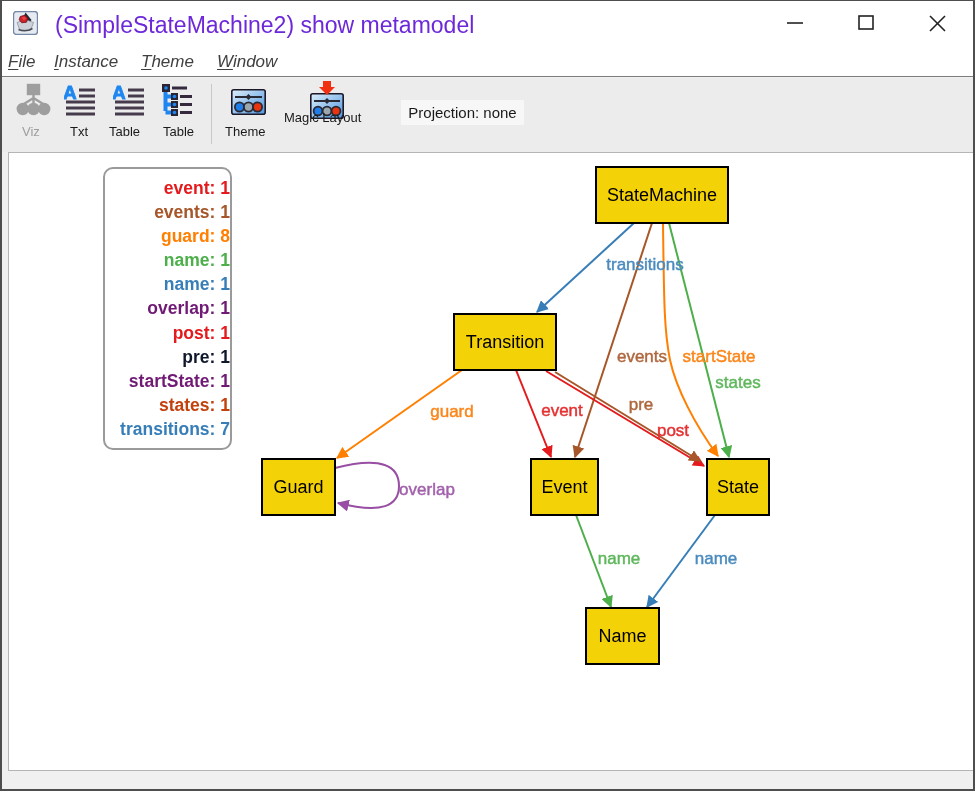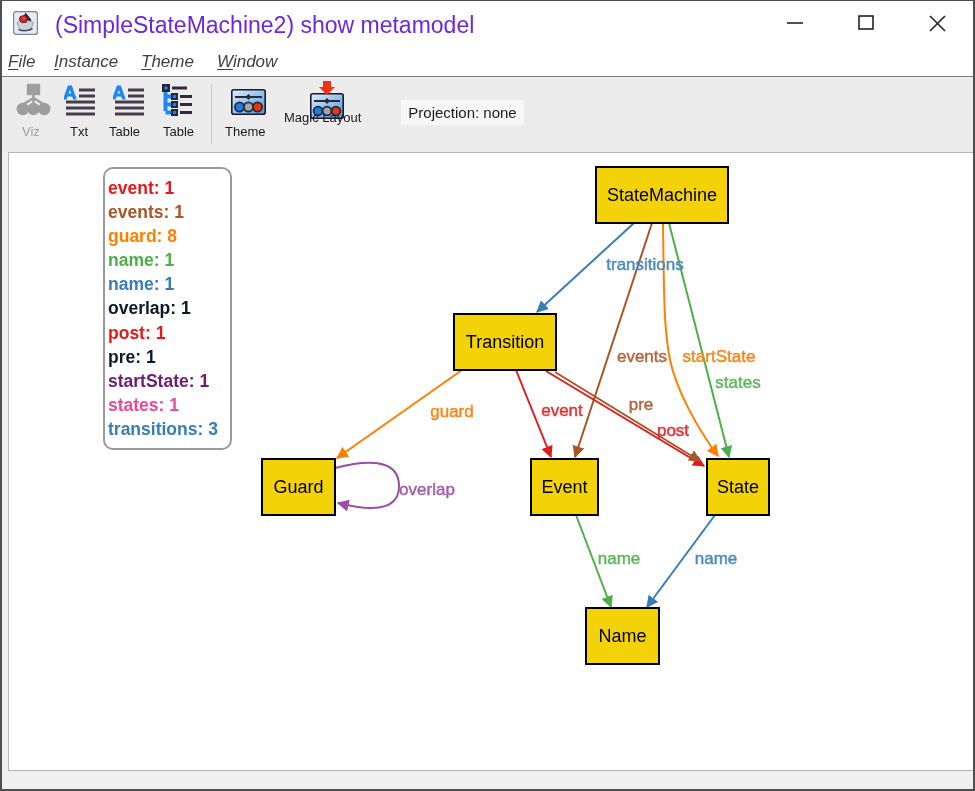--- a/index.html
+++ b/index.html
@@ -20,21 +20,21 @@
 .tool { position:absolute; text-align:center; }
 .toollabel { position:absolute; font-size:13px; color:#1a1a1a; white-space:nowrap;text-align:right; }
 #projbox { position:absolute; left:378px; top:22px; width:123px; height:25px; background:#f7f7f7;
   font-size:15px; color:#1a1a1a; line-height:25px; text-align:center;margin-left:22px; }
 #sep1 { position:absolute; left:210px; top:6px; width:1px; height:60px; background:#c8c8c8; }
 #canvas { position:absolute; left:8px; top:152px; width:965px; height:619px; background:#fff;
   border:1px solid #b5b5b5; border-right:none; }
 #graph { position:absolute; left:0; top:0; width:975px; height:791px; pointer-events:none; }
 #legend { position:absolute; left:103px; top:167px; width:129px; height:283px; background:#fff;
   border:2px solid #9a9a9a; border-radius:10px; padding:7px 0 0 3px; }
-.leg { font-size:17.5px; font-weight:bold; line-height:24.1px; white-space:nowrap; }
+.leg { font-size:17.5px; font-weight:bold; line-height:24.1px; white-space:nowrap;text-align:right; }
 </style>
 </head>
 <body>
 <div id="win">
   <div id="titlebar">
     <svg id="appicon" viewBox="0 0 25 24">
       <rect x="0.5" y="0.5" width="24" height="23" rx="3" fill="#e6ebf2" stroke="#7588a6" stroke-width="1.4"></rect>
       <path d="M12.5 1.5 L18.5 9 L15 13.5 L9.5 8.5 Z" fill="#232733"></path>
       <path d="M4 11.5 L12 8.5 L20.5 11.5 L17.5 19.5 L6.8 19 Z" fill="#cdd2da" stroke="#8d939e" stroke-width="0.8"></path>
       <path d="M5.5 18.5 Q12.5 21.5 19.5 17.5" fill="none" stroke="#4a4e57" stroke-width="1.6"></path>
@@ -137,26 +137,26 @@
     <div class="toollabel" style="left:283px;top:32px">Magic Layout</div>
     <div id="projbox">Projection: none</div>
   </div>
   <div id="canvas"></div>
   <div id="legend">
     <div class="leg" style="color:#e41a1c">event: 1</div>
     <div class="leg" style="color:#a65628">events: 1</div>
     <div class="leg" style="color:#ff7f00">guard: 8</div>
     <div class="leg" style="color:#4daf4a">name: 1</div>
     <div class="leg" style="color:#377eb8">name: 1</div>
-    <div class="leg" style="color:#0f172a">overlap: 1</div>
+    <div class="leg" style="color:#701a75">overlap: 1</div>
     <div class="leg" style="color:#e41a1c">post: 1</div>
     <div class="leg" style="color:#0f172a">pre: 1</div>
     <div class="leg" style="color:#701a75">startState: 1</div>
-    <div class="leg" style="color:#ec4899">states: 1</div>
-    <div class="leg" style="color:#377eb8">transitions: 3</div>
+    <div class="leg" style="color:#c2410c">states: 1</div>
+    <div class="leg" style="color:#377eb8">transitions: 7</div>
   </div>
   <svg id="graph" viewBox="0 0 975 791">
     <defs>
       <marker id="mblue" viewBox="0 0 10 10" refX="9" refY="5" markerWidth="6" markerHeight="6" orient="auto-start-reverse">
         <path d="M0 0 L10 5 L0 10 z" fill="#377eb8"></path>
       </marker>
       <marker id="mbrown" viewBox="0 0 10 10" refX="9" refY="5" markerWidth="6" markerHeight="6" orient="auto-start-reverse">
         <path d="M0 0 L10 5 L0 10 z" fill="#a65628"></path>
       </marker>
       <marker id="morange" viewBox="0 0 10 10" refX="9" refY="5" markerWidth="6" markerHeight="6" orient="auto-start-reverse">

